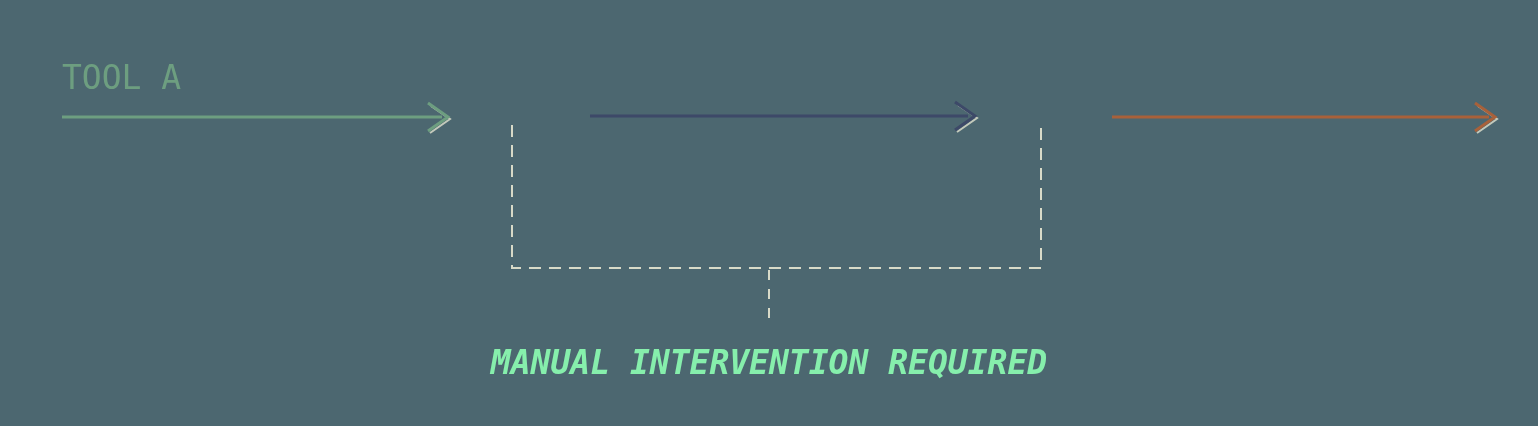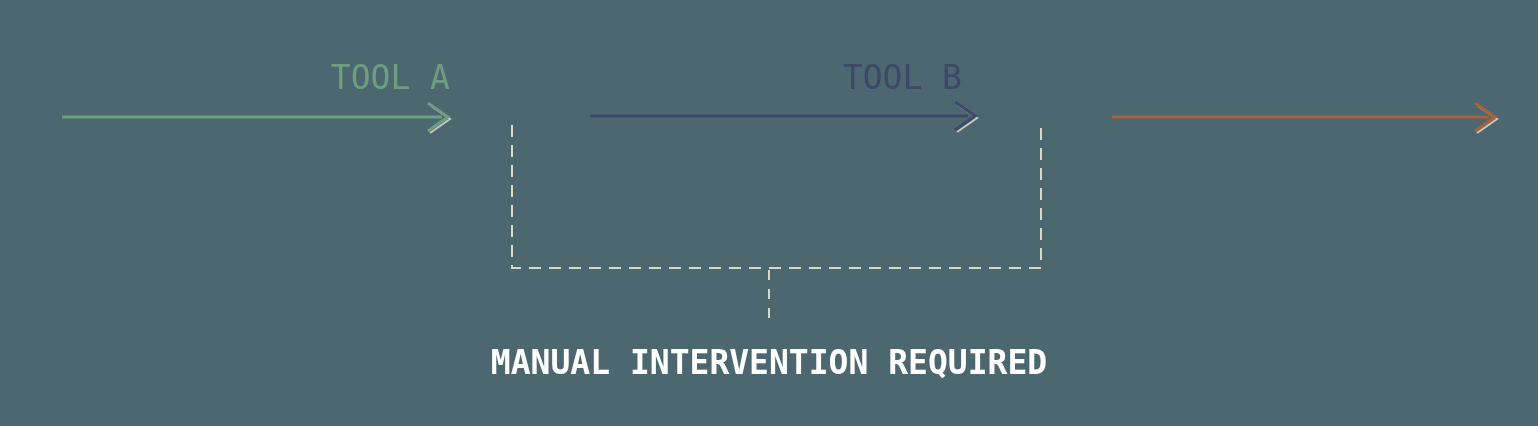--- a/index.html
+++ b/index.html
@@ -17,21 +17,21 @@
   .gfx {
     position: absolute;
     left: 0;
     top: 0;
     display: block;
   }
   .tool-label {
     position: absolute;
     top: 58px;
     width: 390px;
-    text-align: right;
+    text-align: left;
     font-size: 33px;
     line-height: 1.2;
     font-weight: normal;
     white-space: nowrap;
     user-select: none;
   }
   .label-a { left: 62px;  width: 388px; }
   .label-b { left: 572px; width: 390px; }
   .label-c { left: 1110px; width: 390px; }
 
@@ -69,21 +69,20 @@
     stroke-dasharray: 10 9;
   }
 </style>
 </head>
 <body>
 
 <div class="canvas" style="background-color: rgb(76, 103, 112); --cream: #d8dac8;">
 
   <div class="tool-label label-a" style="color: rgb(109, 158, 128);">TOOL A</div>
 
-  <div class="tool-label label-b" style="color: rgb(61, 73, 104);">TOOL B</div>
 
 
   <svg class="gfx" width="1538" height="426" viewBox="0 0 1538 426">
 
     <g class="arrow" style="stroke: rgb(109, 158, 128);">
       <line x1="62" y1="117" x2="442" y2="117"></line>
       <polyline class="ghost" points="431,106 450,119 430,133"></polyline>
       <polyline points="428,103 448,117 428,131"></polyline>
     </g>
 
@@ -97,14 +96,14 @@
       <line x1="1112" y1="117" x2="1489" y2="117"></line>
       <polyline class="ghost" points="1478,106 1497,119 1477,133"></polyline>
       <polyline points="1475,103 1495,117 1475,131"></polyline>
     </g>
 
     <path class="dash-box" d="M 512 125 L 512 268 L 1041 268 L 1041 125" style="stroke: rgb(216, 218, 200);"></path>
 
     <line class="dash-connector" x1="769" y1="270" x2="769" y2="324" style="stroke: rgb(216, 218, 200);"></line>
   </svg>
 
-  <div class="annotation" style="color: #ffffff;">MANUAL INTERVENTION REQUIRED</div>
+  <div class="annotation" style="color: #86efac; font-style: italic;">MANUAL INTERVENTION REQUIRED</div>
 </div>
 
 </body></html>

